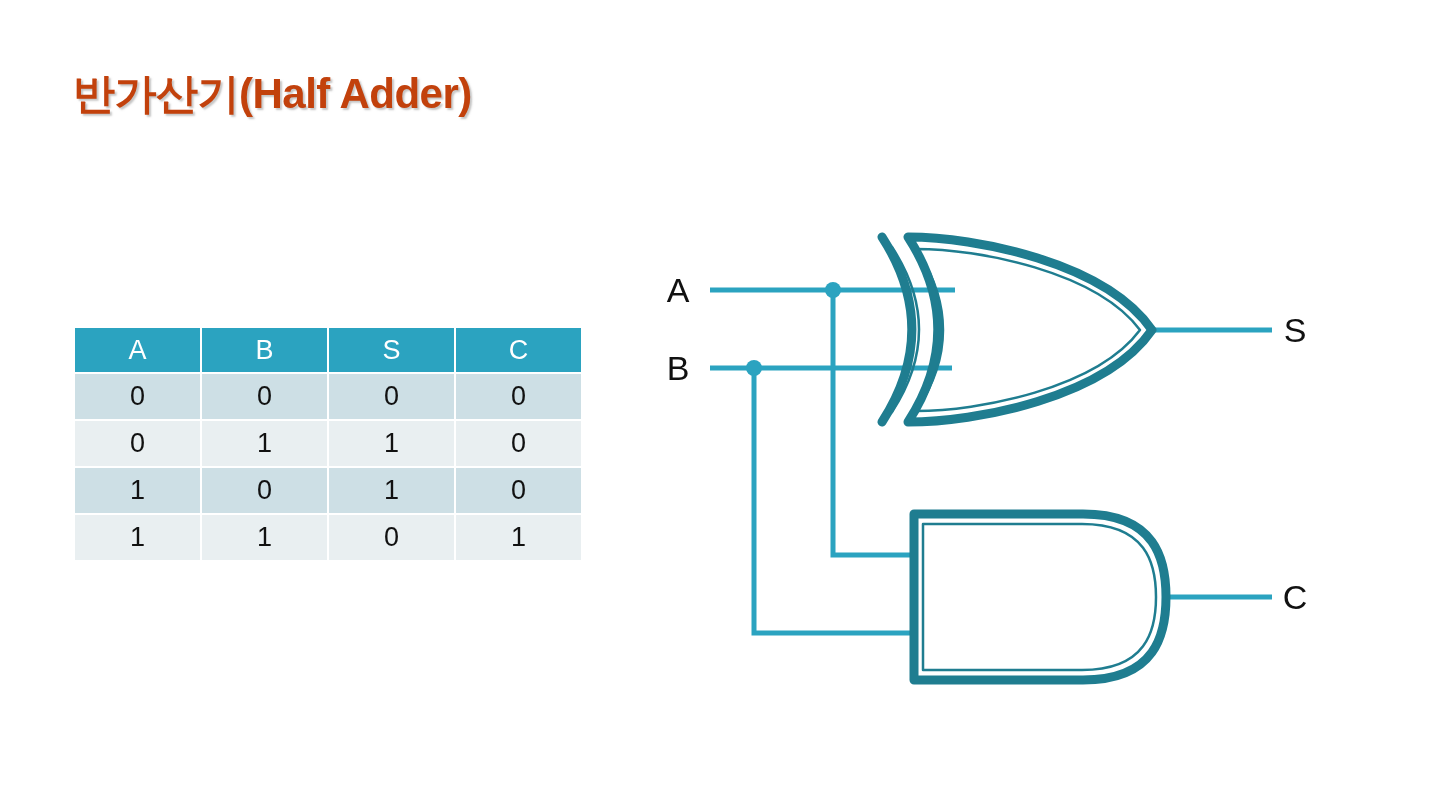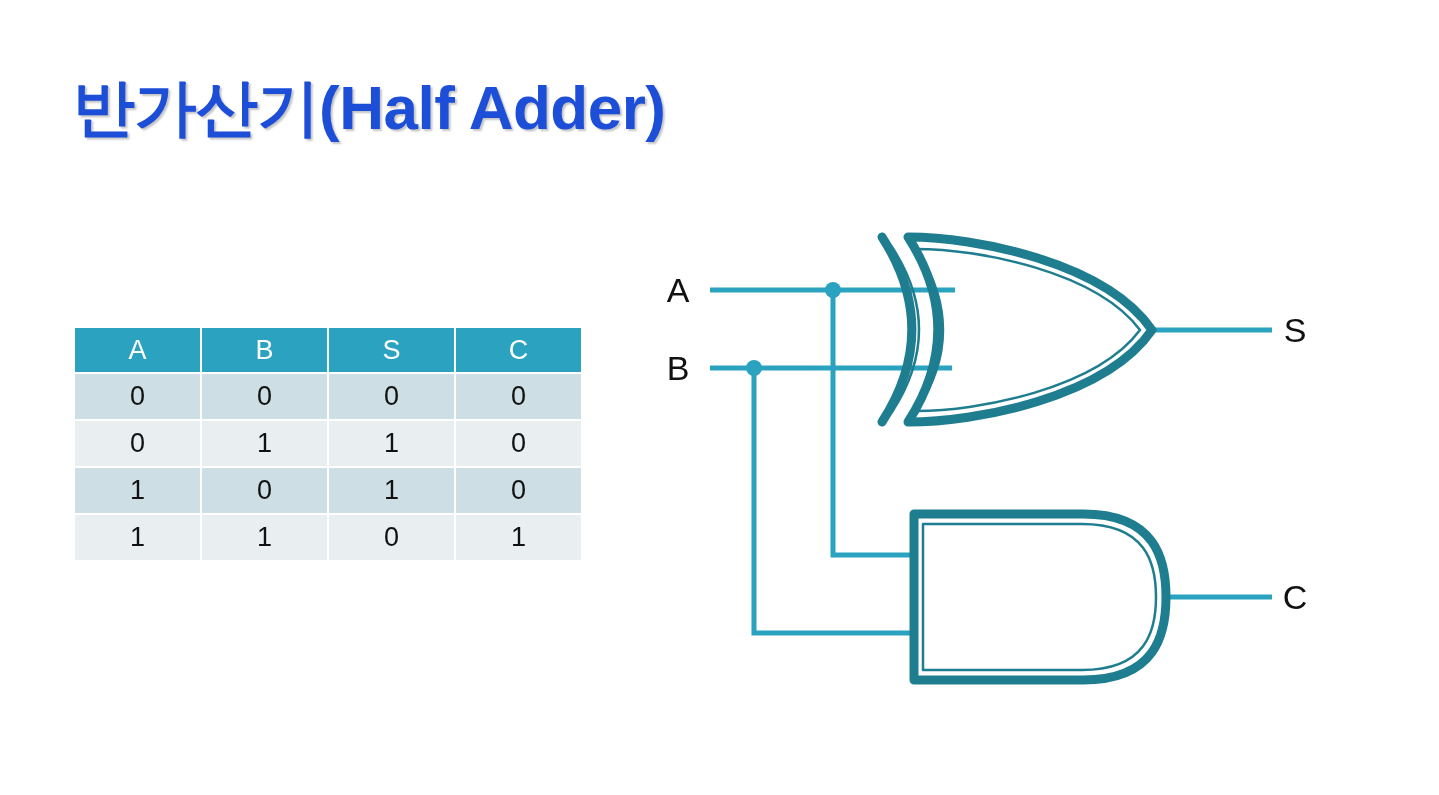--- a/index.html
+++ b/index.html
@@ -13,23 +13,23 @@
     position: relative;
     overflow: hidden;
     font-family: "Liberation Sans", sans-serif;
   }
 
   
   #slide-title {
     position: absolute;
     left: 73px;
     top: 66px;
-    font-size: 62px;
+    font-size: 42px;
     font-weight: bold;
-    color: #1d4ed8;
+    color: #c2410c;
     letter-spacing: -0.5px;
     white-space: nowrap;
     text-shadow: 2px 2px 2px rgba(150,150,150,0.55);
   }
 
   
   #truth-table {
     position: absolute;
     left: 73px;
     top: 326px;

